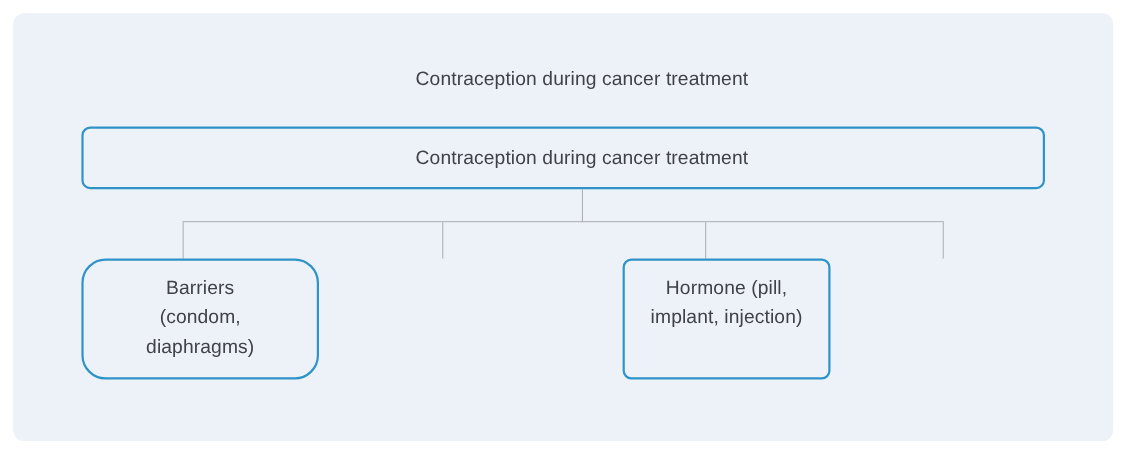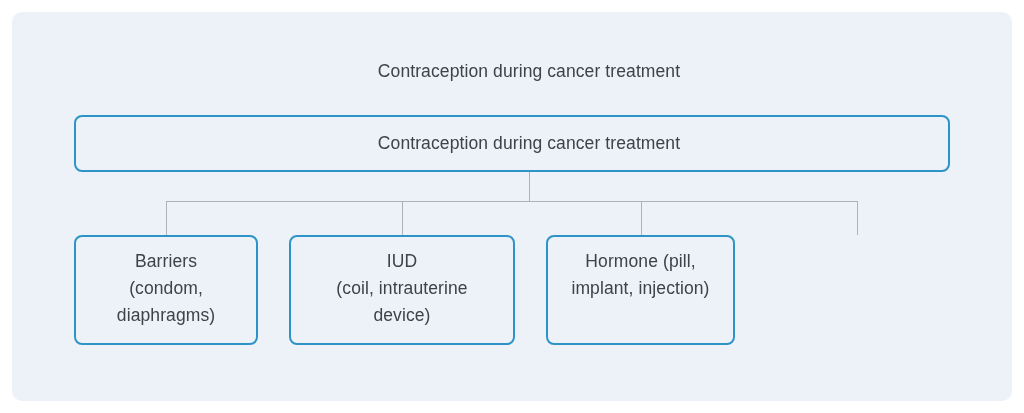--- a/index.html
+++ b/index.html
@@ -34,23 +34,23 @@
     font-size:17.5px;line-height:27px;text-align:center;
     white-space:pre-line;letter-spacing:0.1px;
   }
   .root{
     left:62px;top:103px;width:876px;height:57px;
     display:flex;align-items:center;justify-content:center;
     padding-left:34px; 
     white-space:nowrap;
   }
   .child{padding:11px 6px 0;top:223px;height:110px;}
-  .c1{left:62px;width:184px;}
+  .c1{left:62px;width:216px;border-radius:22px;}
   .c2{left:277px;width:226px;}
-  .c3{left:534px;width:189px;}
+  .c3{left:554px;width:189px;}
   .c4{left:756px;width:178px;}
   .line{position:absolute;background:var(--connector);}
   .stub-root{left:517px;top:160px;width:1px;height:30px;}
   .hline{left:154px;top:189px;width:692px;height:1px;}
   .stub-c1{left:154px;top:190px;width:1px;height:33px;}
   .stub-c2{left:390px;top:190px;width:1px;height:33px;}
   .stub-c3{left:629px;top:190px;width:1px;height:33px;}
   .stub-c4{left:845px;top:190px;width:1px;height:33px;}
 </style>
 </head>
@@ -67,22 +67,19 @@
     <div class="line hline"></div>
     <div class="line stub-c1"></div>
     <div class="line stub-c2"></div>
     <div class="line stub-c3"></div>
     <div class="line stub-c4"></div>
 
     <div class="node child c1">Barriers
 (condom,
 diaphragms)</div>
 
-    <div class="node child c2">IUD
-(coil, intrauterine
-device)</div>
 
     <div class="node child c3">Hormone (pill,
 implant, injection)</div>
 
 
   </div>
 </div>
 
 </body></html>

